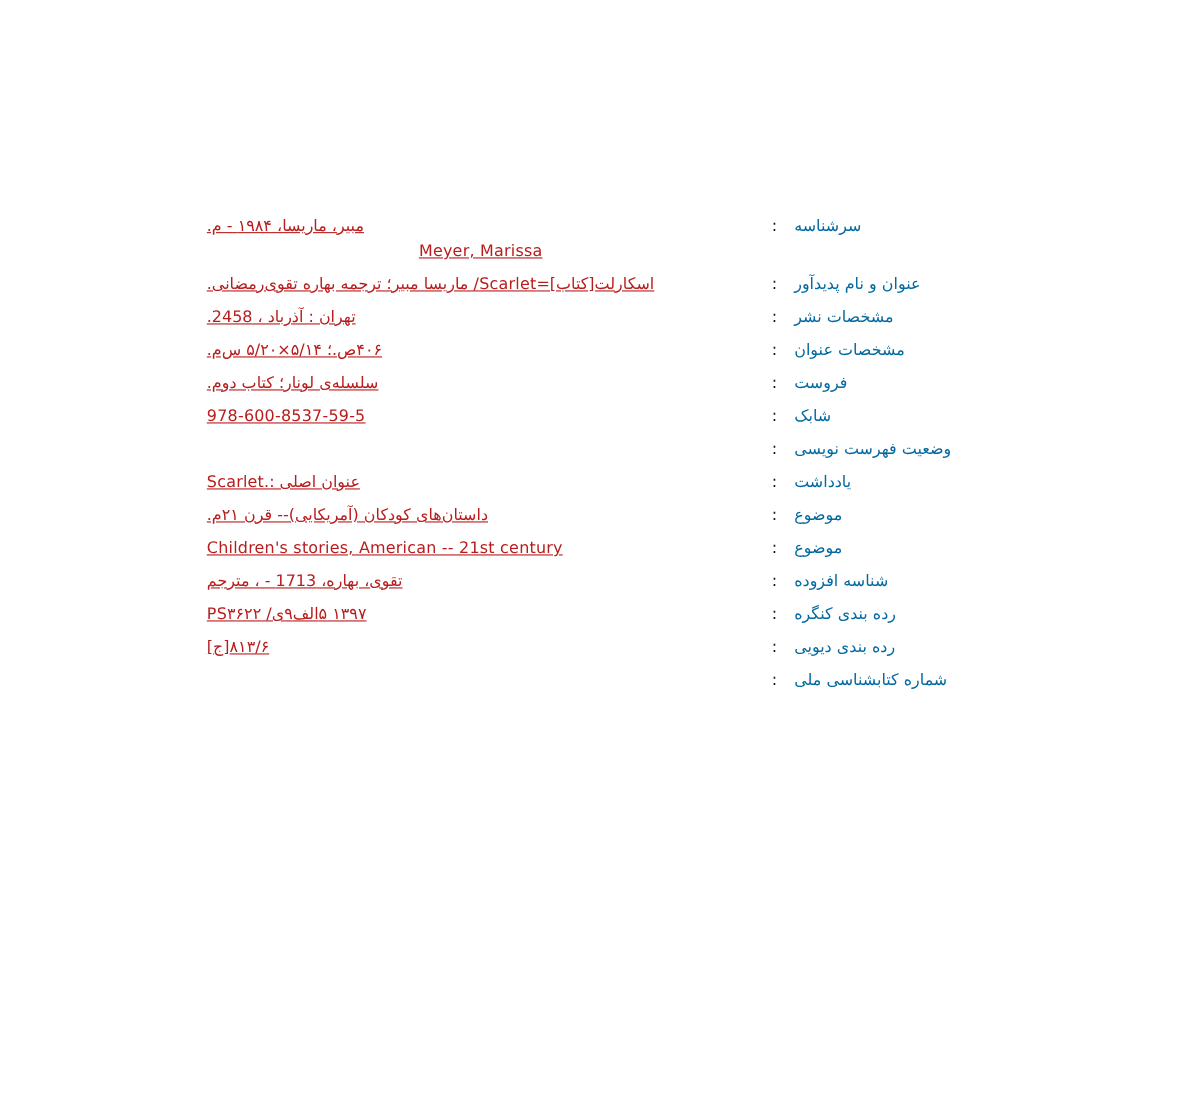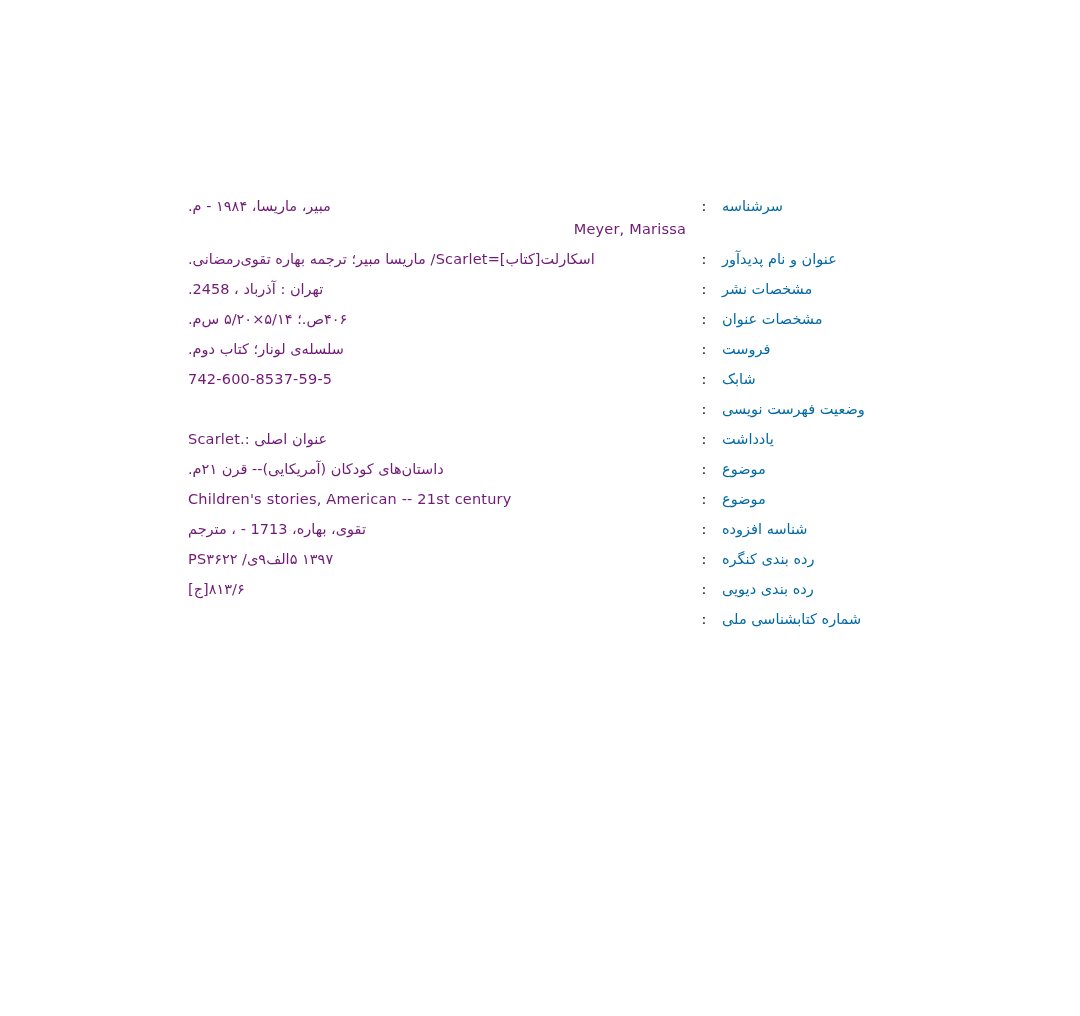--- a/index.html
+++ b/index.html
@@ -44,29 +44,30 @@
     text-align: center;
     font-size: 14.5px;
     line-height: 20px;
     color: #111111;
   }
   .cip-value {
     flex: 1 1 auto;
     text-align: left;
     font-size: 14.5px;
     line-height: 20px;
-    color: #701a75;
+    color: #b91c1c;
     direction: rtl;
     unicode-bidi: plaintext;
     letter-spacing: 0.2px;
+    text-decoration: underline;
   }
   .cip-value .sub-line {
     display: block;
     direction: ltr;
-    text-align: right;
+    text-align: center;
     unicode-bidi: plaintext;
     margin-top: 3px;
   }
   .cip-value.ltr {
     direction: ltr;
     unicode-bidi: plaintext;
   }
 </style>
 </head>
 <body>
@@ -93,21 +94,21 @@
       <div class="cip-value"><span>۴۰۶ص.؛ ۵/۱۴×۵/۲۰ س‌م.</span></div>
     </div>
     <div class="cip-row">
       <div class="cip-label">فروست</div>
       <div class="cip-colon">:</div>
       <div class="cip-value"><span>سلسله‌ی لونار؛ کتاب دوم.</span></div>
     </div>
     <div class="cip-row">
       <div class="cip-label">شابک</div>
       <div class="cip-colon">:</div>
-      <div class="cip-value ltr"><span>742-600-8537-59-5</span></div>
+      <div class="cip-value ltr"><span>978-600-8537-59-5</span></div>
     </div>
     <div class="cip-row">
       <div class="cip-label">وضعیت فهرست نویسی</div>
       <div class="cip-colon">:</div>
     </div>
     <div class="cip-row">
       <div class="cip-label">یادداشت</div>
       <div class="cip-colon">:</div>
       <div class="cip-value"><span>عنوان اصلی :.Scarlet</span></div>
     </div>

